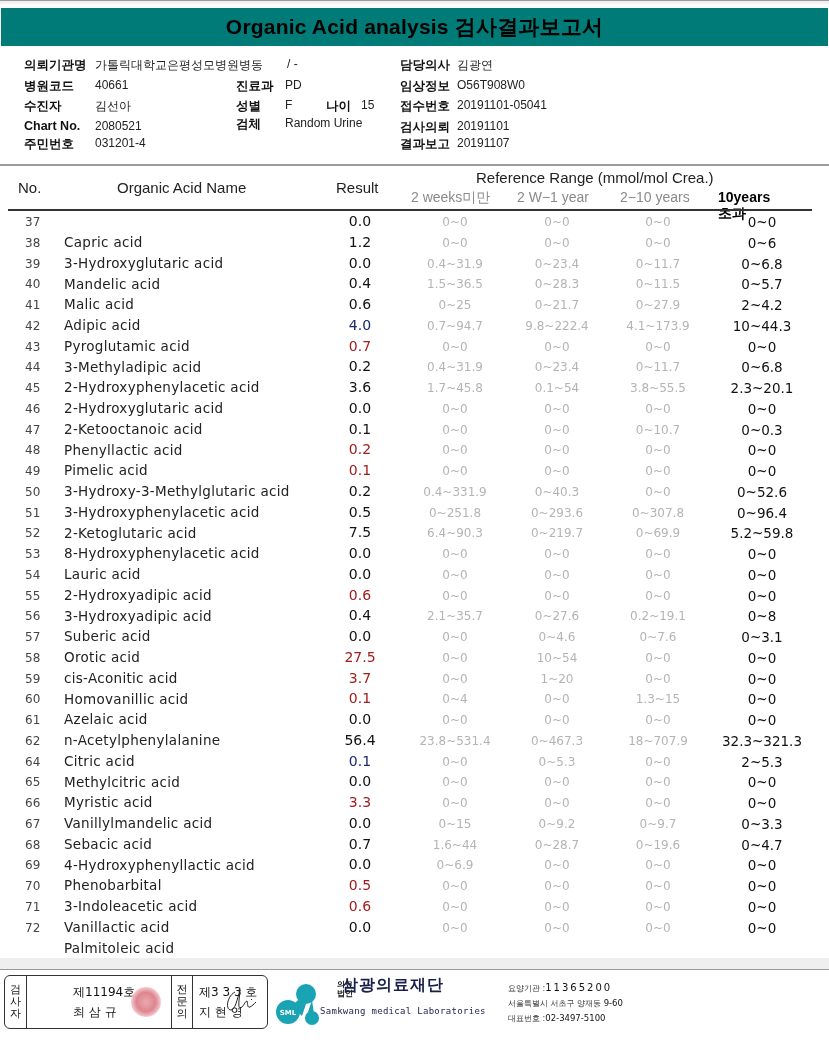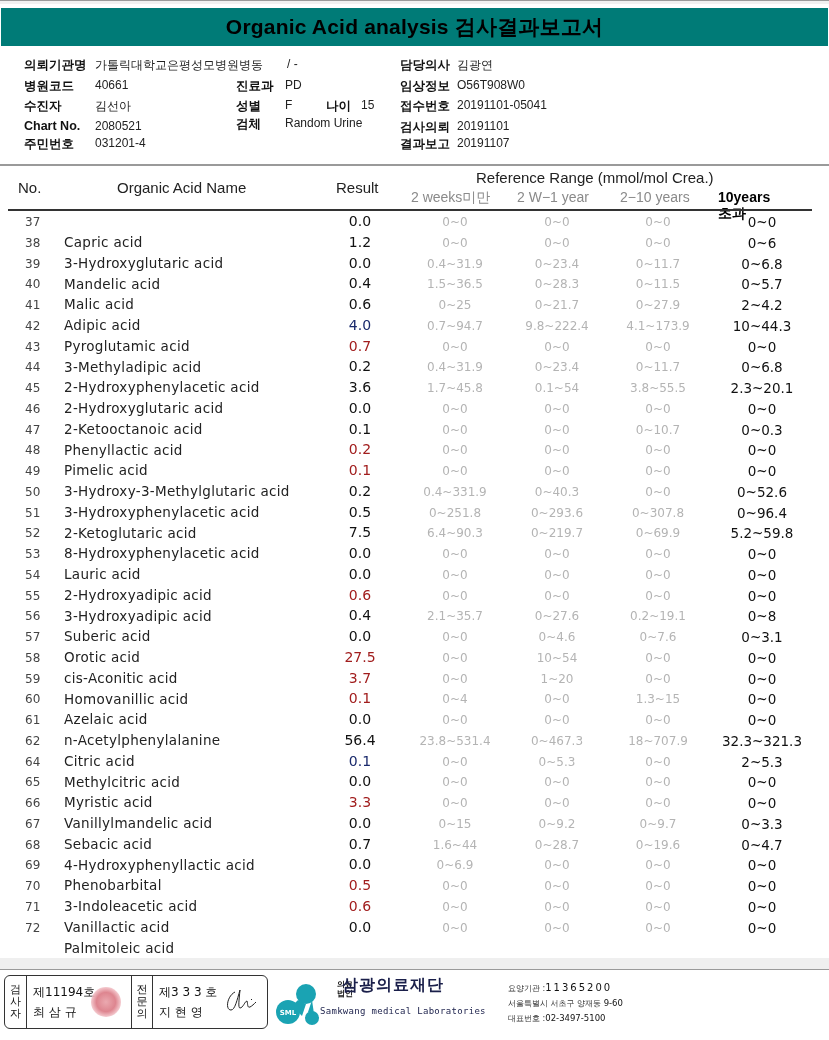--- a/index.html
+++ b/index.html
@@ -32,21 +32,21 @@
   .row .rg { position: absolute; top: 3px; font-size: 12px; color: #b4b4b4; text-align: center; width: 100px; }
   .row .rg.c1 { left: 405px; }
   .row .rg.c2 { left: 507px; }
   .row .rg.c3 { left: 608px; }
   .row .rg.c4 { left: 714px; width: 96px; color: #111; font-size: 13.5px; top: 2px; }
 
   .footer-band { position: absolute; left: 0; top: 958px; width: 829px; height: 12px; background: #efefef; border-bottom: 1px solid #9a9a9a; }
 
   .sig-box { position: absolute; left: 4px; top: 975px; width: 264px; height: 54px; border: 1px solid #333; border-radius: 6px; display: flex; font-family: "DejaVu Sans", sans-serif; }
   .sig-box .vlab { width: 22px; border-right: 1px solid #333; display: flex; flex-direction: column; align-items: center; justify-content: center; font-size: 11px; line-height: 12px; }
-  .sig-box .cell { position: relative; width: 105px; border-right: 1px solid #333; padding: 6px 0 0 6px; font-size: 12px; line-height: 20px; }
+  .sig-box .cell { position: relative; width: 105px; border-right: 1px solid #333; padding: 6px 0 0 6px; font-size: 12px; line-height: 20px; margin-left: 40px; }
   .sig-box .vlab2 { width: 21px; border-right: 1px solid #333; display: flex; flex-direction: column; align-items: center; justify-content: center; font-size: 11px; line-height: 12px; }
   .sig-box .cell2 { position: relative; flex: 1; padding: 6px 0 0 6px; font-size: 12px; line-height: 20px; }
   .seal { position: absolute; right: 10px; top: 11px; width: 30px; height: 30px; border-radius: 50%; background: radial-gradient(circle, #e79aa2 0%, #d8707c 45%, #f2c0c6 70%, #e8a4ac 100%); opacity: 0.85; }
   .signature { position: absolute; right: 10px; top: 10px; width: 34px; height: 30px; }
 
   .logo { position: absolute; left: 272px; top: 976px; width: 62px; height: 52px; }
   .brand { position: absolute; left: 318px; top: 977px; font-family: "DejaVu Sans", sans-serif; }
   .brand .small { position: absolute; left: 0; top: 3px; font-size: 8px; line-height: 9px; font-weight: bold; width: 20px; color: #111; margin-left: 19px; }
   .brand .big { position: absolute; left: 24px; top: -2px; font-size: 16px; font-weight: bold; color: #1a1f4a; white-space: nowrap; letter-spacing: 1px; }
   .brand .en { position: absolute; left: 2px; top: 29px; font-size: 9px; color: #1a1f4a; white-space: nowrap; font-family: "DejaVu Sans Mono", monospace; letter-spacing: 0.3px; }

